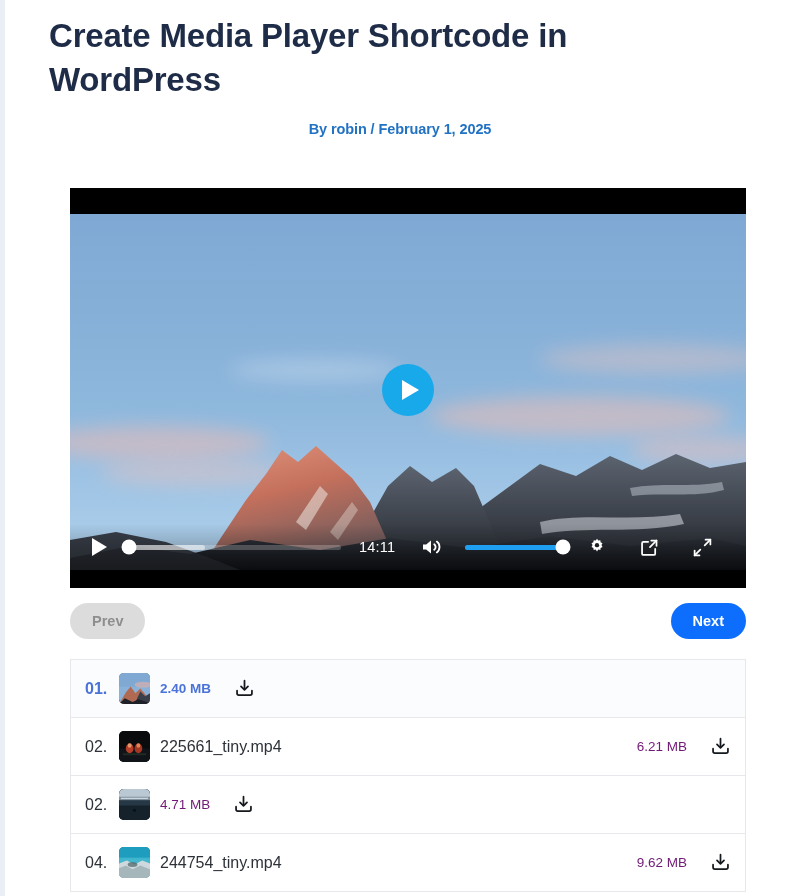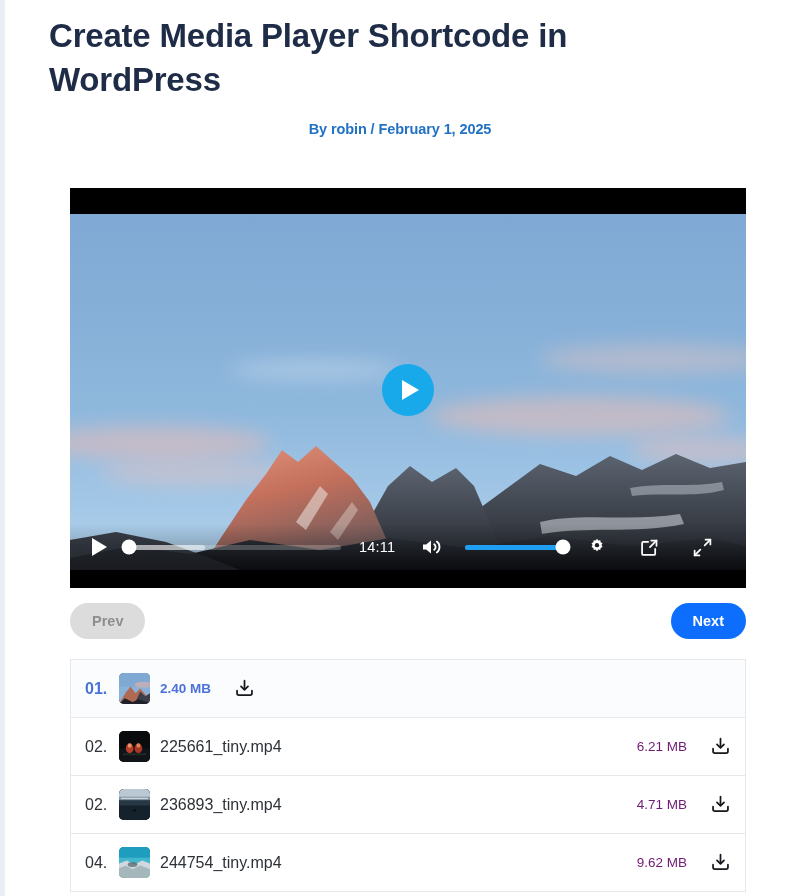--- a/index.html
+++ b/index.html
@@ -467,21 +467,20 @@
         <svg viewBox="0 0 32 32" preserveAspectRatio="none">
           <rect width="32" height="32" fill="#111a22"></rect>
           <rect width="32" height="11" fill="#b9c8d2"></rect>
           <rect y="8" width="32" height="4" fill="#7d8e9c"></rect>
           <rect y="12" width="32" height="20" fill="#15222c"></rect>
           <rect y="12" width="32" height="5" fill="#2b3e4c" opacity=".8"></rect>
           <circle cx="16" cy="22" r="1.6" fill="#0a1016"></circle>
           <rect x="2" y="9" width="28" height="1.4" fill="#e4ecf1" opacity=".75"></rect>
         </svg>
       </span>
-      <span class="f-name">236893_tiny.mp4</span>
       <span class="f-size">4.71 MB</span>
       <span class="dl-btn">
         <svg width="21" height="21" viewBox="0 0 24 24" fill="none" stroke="currentColor" stroke-width="2" stroke-linecap="round" stroke-linejoin="round">
           <path d="M12 3v9"></path>
           <path d="M8 9.5l4 4 4-4"></path>
           <path d="M3.5 14.5v3a2 2 0 0 0 2 2h13a2 2 0 0 0 2-2v-3"></path>
         </svg>
       </span>
     </div>
 

